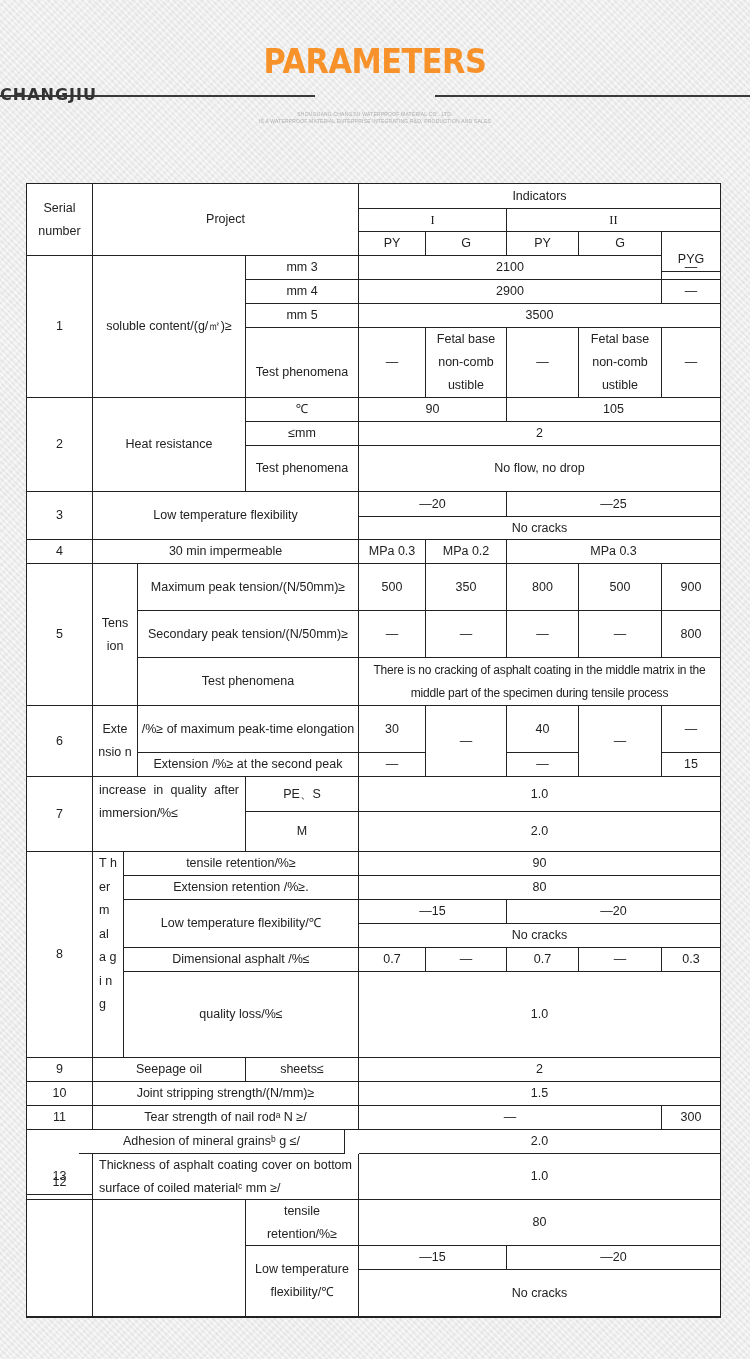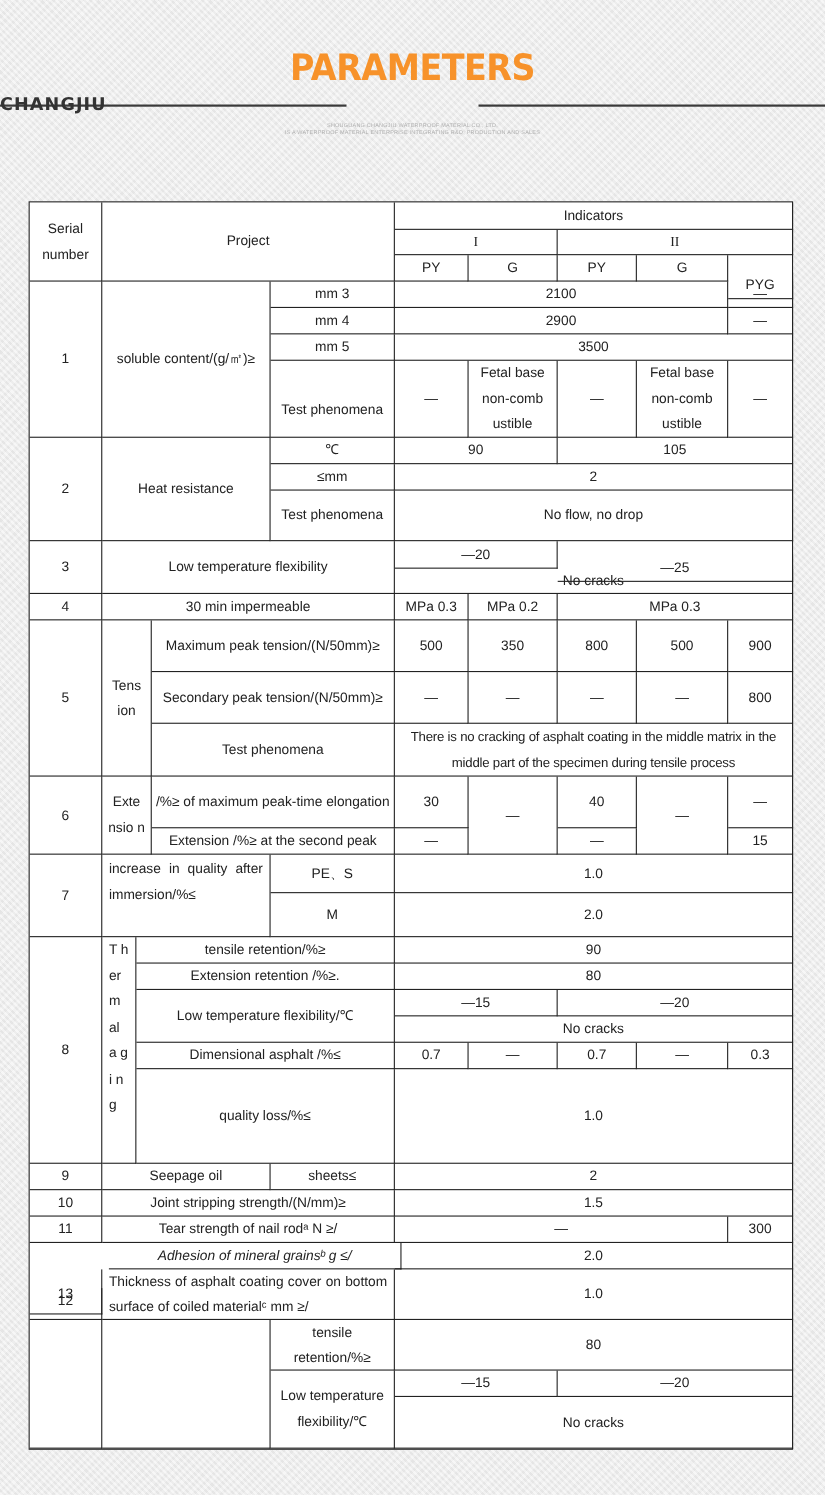--- a/index.html
+++ b/index.html
@@ -88,21 +88,21 @@
   <div class="c" style="left:219px;top:238px;width:113px;height:24px;">≤mm</div>
   <div class="c" style="left:219px;top:262px;width:113px;height:46px;">Test phenomena</div>
   <div class="c" style="left:332px;top:214px;width:148px;height:24px;">90</div>
   <div class="c" style="left:480px;top:214px;width:214px;height:24px;">105</div>
   <div class="c" style="left:332px;top:238px;width:362px;height:24px;">2</div>
   <div class="c" style="left:332px;top:262px;width:362px;height:46px;">No flow, no drop</div>
 
   <div class="c" style="left:0;top:308px;width:66px;height:48px;">3</div>
   <div class="c" style="left:66px;top:308px;width:266px;height:48px;">Low temperature flexibility</div>
   <div class="c" style="left:332px;top:308px;width:148px;height:25px;">—20</div>
-  <div class="c" style="left:480px;top:308px;width:214px;height:25px;margin-top:12px;">—25</div>
+  <div class="c" style="left:480px;top:308px;width:214px;height:25px;">—25</div>
   <div class="c" style="left:332px;top:333px;width:362px;height:23px;">No cracks</div>
 
   <div class="c" style="left:0;top:356px;width:66px;height:24px;">4</div>
   <div class="c" style="left:66px;top:356px;width:266px;height:24px;">30 min impermeable</div>
   <div class="c" style="left:332px;top:356px;width:67px;height:24px;">MPa 0.3</div>
   <div class="c" style="left:399px;top:356px;width:81px;height:24px;">MPa 0.2</div>
   <div class="c" style="left:480px;top:356px;width:214px;height:24px;">MPa 0.3</div>
 
   <div class="c" style="left:0;top:380px;width:66px;height:142px;">5</div>
   <div class="c" style="left:66px;top:380px;width:45px;height:142px;">Tens ion</div>
@@ -168,21 +168,21 @@
   <div class="c" style="left:0;top:898px;width:66px;height:24px;">10</div>
   <div class="c" style="left:66px;top:898px;width:266px;height:24px;">Joint stripping strength/(N/mm)≥</div>
   <div class="c" style="left:332px;top:898px;width:362px;height:24px;">1.5</div>
 
   <div class="c" style="left:0;top:922px;width:66px;height:24px;">11</div>
   <div class="c" style="left:66px;top:922px;width:266px;height:24px;">Tear strength of nail rodᵃ N ≥/</div>
   <div class="c" style="left:332px;top:922px;width:303px;height:24px;">—</div>
   <div class="c" style="left:635px;top:922px;width:59px;height:24px;">300</div>
 
   <div class="c" style="left:0;top:987px;width:66px;height:24px;">12</div>
-  <div class="c" style="left:72px;top:946px;width:266px;height:24px;font-style:italic;">Adhesion of mineral grainsᵇ g ≤/</div>
+  <div class="c" style="left:52px;top:946px;width:266px;height:24px;">Adhesion of mineral grainsᵇ g ≤/</div>
   <div class="c" style="left:332px;top:946px;width:362px;height:24px;">2.0</div>
 
   <div class="c" style="left:0;top:970px;width:66px;height:46px;">13</div>
   <div class="c just" style="left:66px;top:970px;width:266px;height:46px;">Thickness of asphalt coating cover on bottom surface of coiled materialᶜ mm ≥/</div>
   <div class="c" style="left:332px;top:970px;width:362px;height:46px;">1.0</div>
 
   <div class="c" style="left:0;top:1016px;width:66px;height:117px;"></div>
   <div class="c" style="left:66px;top:1016px;width:153px;height:117px;"></div>
   <div class="c" style="left:219px;top:1016px;width:113px;height:46px;">tensile retention/%≥</div>
   <div class="c" style="left:219px;top:1062px;width:113px;height:71px;">Low temperature flexibility/℃</div>

